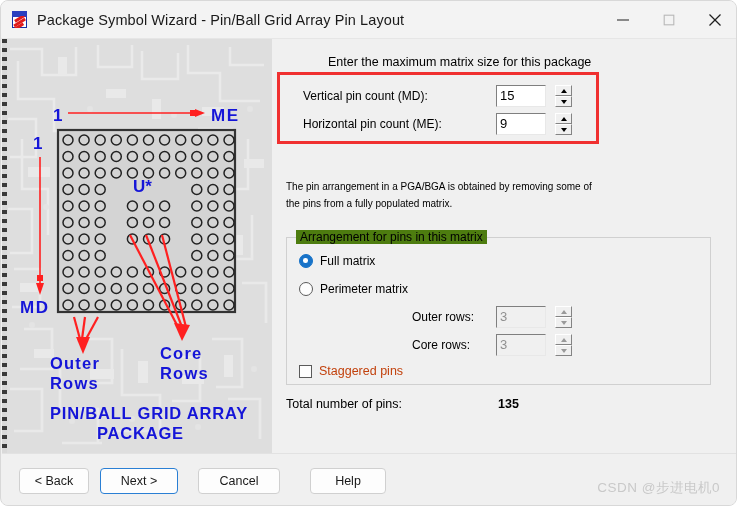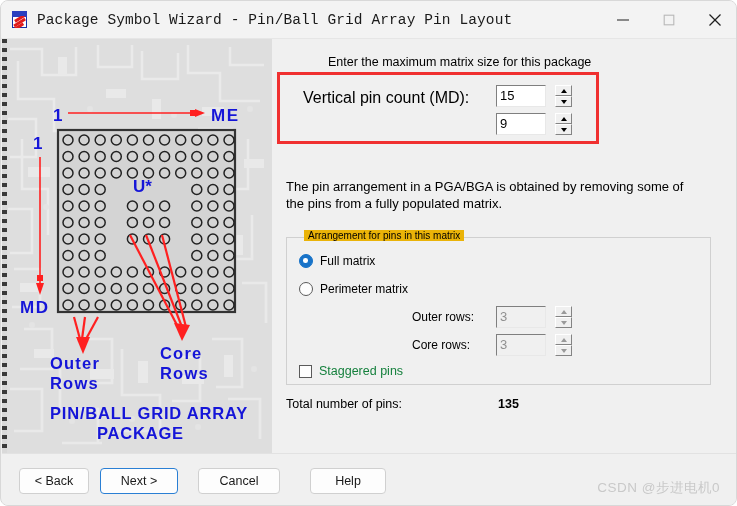--- a/index.html
+++ b/index.html
@@ -65,21 +65,21 @@
     display: block;
     background: #e01b1b;
   }
   #app-icon .s1 { left: 1px; top: 1px; width: 11px; height: 2.6px; transform: rotate(-32deg); }
   #app-icon .s2 { left: 0px; top: 5px; width: 13px; height: 2.6px; transform: rotate(-32deg); }
   #app-icon .s3 { left: 1px; top: 9px; width: 10px; height: 2.6px; transform: rotate(-32deg); }
 
   #title-text {
     font-size: 14.5px;
     color: #1a1a1a;
-    font-family: Liberation Mono, monospace;
+    font-family: Liberation Sans, sans-serif;
     letter-spacing: 0.1px;
     white-space: nowrap;
   }
   #win-controls {
     position: absolute;
     right: 0; top: 0;
     height: 38px;
     display: flex;
   }
   .win-btn {
@@ -125,39 +125,39 @@
     font-size: 12.5px;
     color: #000000;
     white-space: nowrap;
   }
   #intro { left: 14px; top: 16px; margin-left: 42px; }
   #desc {
     position: absolute;
     left: 14px; top: 139px;
     width: 440px;
     font-family: "Liberation Sans", sans-serif;
-    font-size: 13px;
+    font-size: 10px;
     color: #000;
     line-height: 17px;
   }
 
   
   #red-box {
     position: absolute;
     left: 5px; top: 33px;
     width: 322px; height: 72px;
     border: 3px solid #f03030;
     pointer-events: none;
   }
 
   
   .field-row { position: absolute; left: 0; width: 100%; height: 24px; }
   .field-row .cap {
     position: absolute; left: 31px; top: 4px;
-    font-size: 16px; color: #000;
+    font-size: 12px; color: #000;
     white-space: nowrap;
   }
 
   
   .tbox {
     position: absolute;
     width: 50px; height: 22px;
     background: #ffffff;
     border-top: 1.5px solid #7f7f7f;
     border-left: 1.5px solid #7f7f7f;
@@ -199,24 +199,24 @@
   
   #group {
     position: absolute;
     left: 14px; top: 198px;
     width: 425px; height: 148px;
     border: 1px solid #d0d0d0;
     background: transparent;
   }
   #group-title {
     position: absolute;
-    left: 17px; top: -8px;
-    background: #eab308;
+    left: 9px; top: -8px;
+    background: #4d7c0f;
     padding: 0 4px;
-    font-size: 10px;
+    font-size: 12px;
     color: #000;
     white-space: nowrap;
   }
 
   .radio-row {
     position: absolute;
     left: 12px;
     display: flex; align-items: center;
     height: 18px;
   }
@@ -249,21 +249,21 @@
     display: flex; align-items: center;
     height: 18px;
   }
   .cbox {
     width: 13px; height: 13px;
     border: 1.5px solid #5a5a5a;
     background: #fdfdfd;
     margin-right: 7px;
     flex: 0 0 auto;
   }
-  .cb-row .clabel { font-size: 12.5px; color: #15803d; white-space: nowrap; }
+  .cb-row .clabel { font-size: 12.5px; color: #c2410c; white-space: nowrap; }
 
   .sub-cap {
     position: absolute;
     font-size: 12px; color: #000;
     white-space: nowrap;
   }
 
   #total-label { left: 14px; top: 358px; }
   #total-value { left: 226px; top: 358px; font-weight: bold; }
 
@@ -572,20 +572,21 @@
         <div class="sb up">
             <span class="tri"></span>
           </div>
         <div class="sb dn">
             <span class="tri"></span>
           </div>
       </div>
     </div>
 
     <div class="field-row" style="top:74px">
+      <div class="cap">Horizontal pin count (ME):</div>
       <div class="tbox" style="left:224px; top:0">9</div>
       <div class="spin" style="left:283px; top:0">
         <div class="sb up">
             <span class="tri"></span>
           </div>
         <div class="sb dn">
             <span class="tri"></span>
           </div>
       </div>
     </div>

